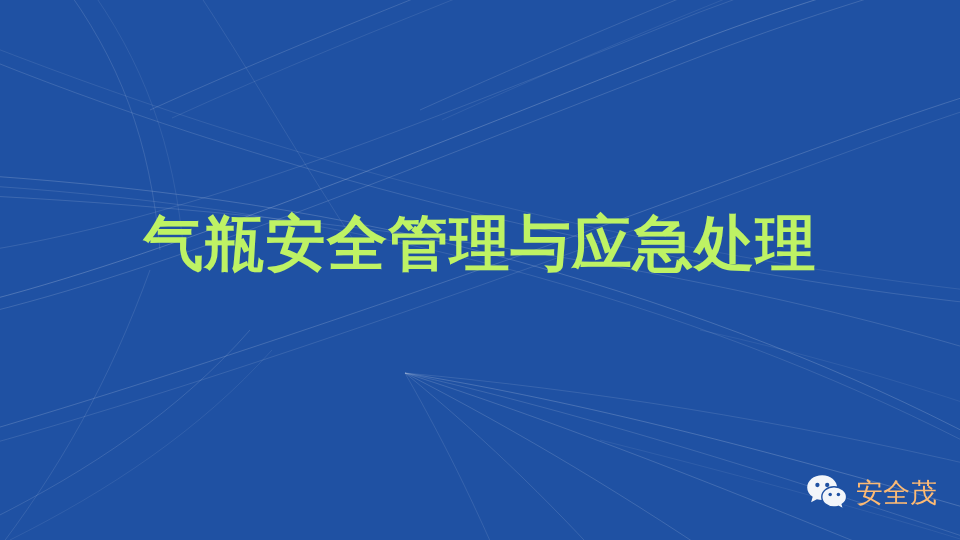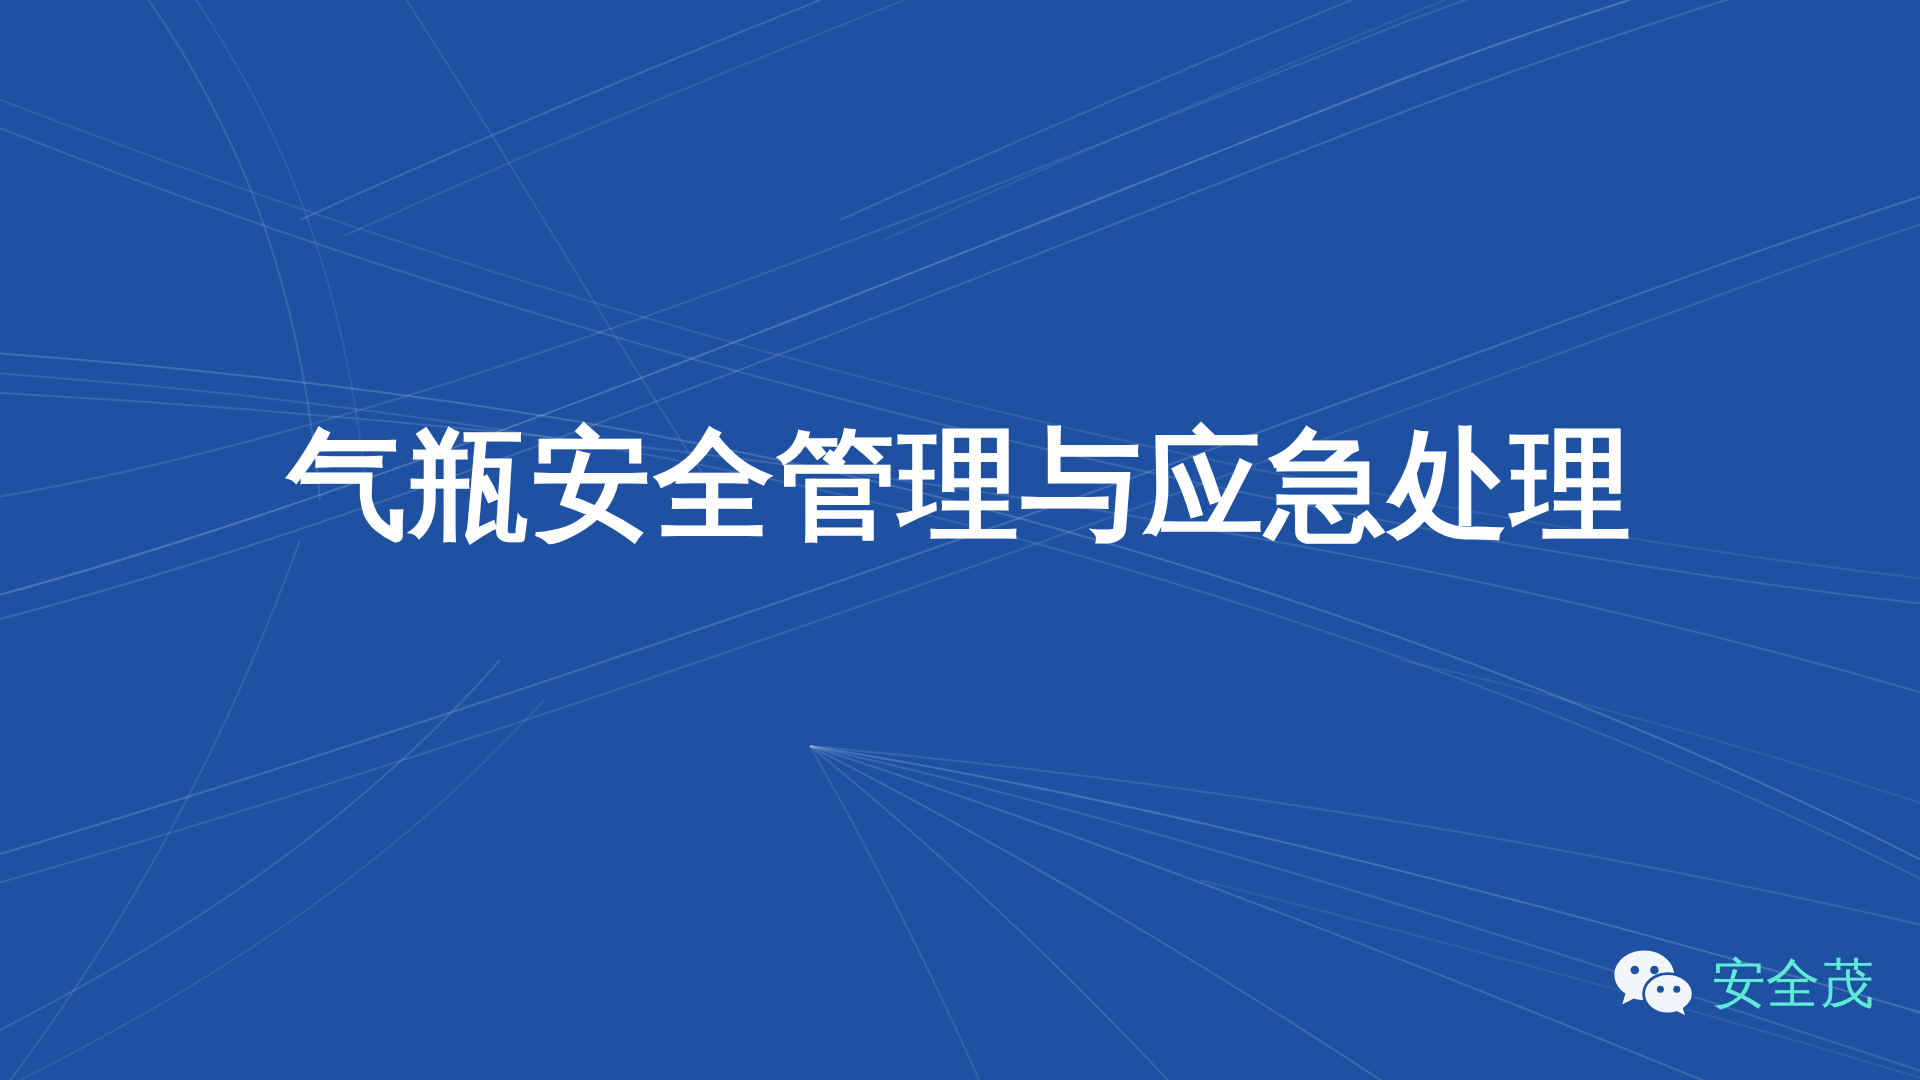--- a/index.html
+++ b/index.html
@@ -21,21 +21,21 @@
     width: 960px;
     height: 540px;
     pointer-events: none;
   }
   #slide-title {
     position: absolute;
     left: 0;
     right: 0;
     top: 206px;
     text-align: center;
-    color: #ffffff;
+    color: #bef264;
     font-size: 60px;
     line-height: 74px;
     font-weight: 700;
     letter-spacing: 0.02em;
     white-space: nowrap;
     font-family: "DejaVu Sans", "Liberation Sans", sans-serif;
   }
   #watermark {
     position: absolute;
     left: 806px;
@@ -44,21 +44,21 @@
     align-items: center;
     gap: 8px;
   }
   #wechat-icon {
     width: 42px;
     height: 40px;
     display: block;
     flex: 0 0 auto;
   }
   #watermark-label {
-    color: #5eead4;
+    color: #fdba74;
     font-size: 27px;
     line-height: 30px;
     font-weight: 400;
     white-space: nowrap;
     font-family: "DejaVu Sans", "Liberation Sans", sans-serif;
   }
 </style>
 </head>
 <body>
 

